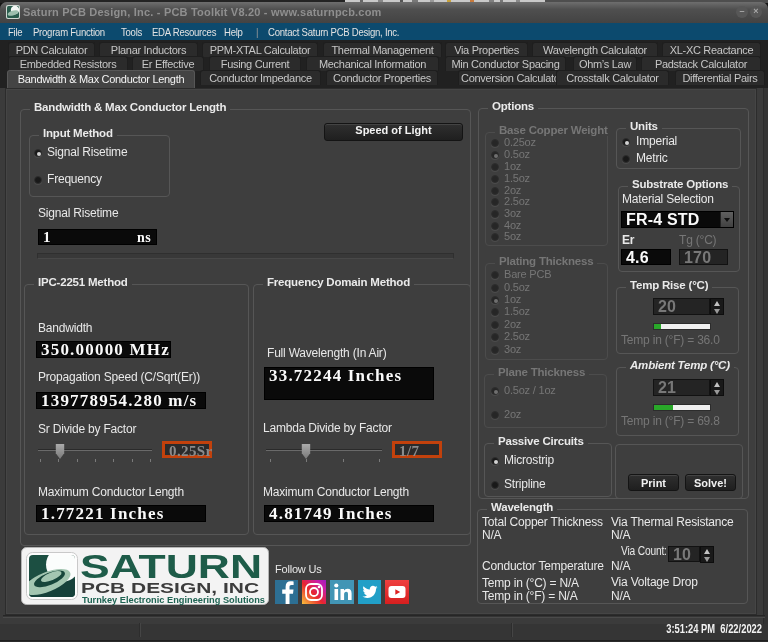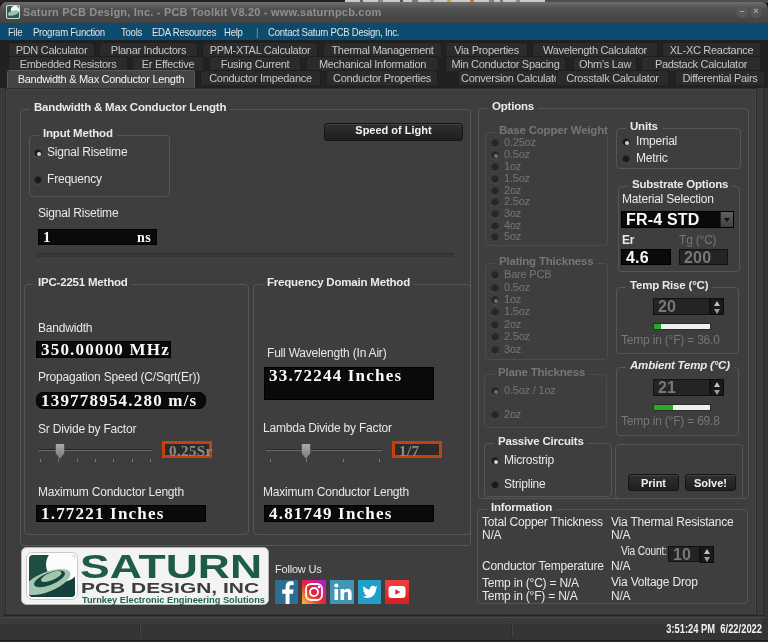--- a/index.html
+++ b/index.html
@@ -146,21 +146,21 @@
   <div class="lbl" style="left:38px;top:207px;">Signal Risetime</div>
   <div class="inp" style="left:38px;top:227px;width:119px;height:16px;font-size:15px;">1<span style="position:absolute;left:98px;letter-spacing:0.5px;font-size:14px;">ns</span></div>
   <div class="abs" style="left:37px;top:251px;width:417px;height:6px;background:#383838;border:1px solid #2f2f2f;border-bottom-color:#484848;"></div>
 
   <div class="grp" style="left:24px;top:282px;width:225px;height:251px;">
     <span class="lgd">IPC-2251 Method</span>
   </div>
   <div class="lbl" style="left:38px;top:322px;">Bandwidth</div>
   <div class="inp" style="left:36px;top:339px;width:135px;height:17px;">350.00000 MHz</div>
   <div class="lbl" style="left:38px;top:371px;">Propagation Speed (C/Sqrt(Er))</div>
-  <div class="inp" style="left:36px;top:390px;width:170px;height:17px;border-radius:7px;">139778954.280 m/s</div>
+  <div class="inp" style="left:36px;top:390px;width:170px;height:17px;">139778954.280 m/s</div>
   <div class="lbl" style="left:38px;top:423px;">Sr Divide by Factor</div>
   <div class="slider" style="left:38px;top:442px;width:114px;height:18px;">
     <div class="track"></div>
     <div class="thumb" style="left:17px;"></div>
     <div class="tick" style="left:2px;"></div>
       <div class="tick" style="left:20px;"></div>
     <div class="tick" style="left:39px;"></div>
       <div class="tick" style="left:57px;"></div>
     <div class="tick" style="left:75px;"></div>
       <div class="tick" style="left:94px;"></div>
@@ -260,21 +260,21 @@
     <span class="lgd" style="font-weight:bold;">Substrate Options</span>
   </div>
   <div class="lbl" style="left:622px;top:193px;">Material Selection</div>
   <div class="inp small" style="left:621px;top:209px;width:113px;height:17px;line-height:16px;">FR-4 STD
     <span style="position:absolute;right:0;top:0;width:13px;height:15px;background:linear-gradient(#606060,#414141);border-left:1px solid #222;"></span>
     <span style="position:absolute;right:3px;top:6px;border-left:3.5px solid transparent;border-right:3.5px solid transparent;border-top:4px solid #0e0e0e;"></span>
   </div>
   <div class="lbl" style="left:622px;top:234px;font-weight:bold;">Er</div>
   <div class="lbl dis" style="left:679px;top:234px;">Tg (°C)</div>
   <div class="inp small" style="left:621px;top:247px;width:50px;height:16px;">4.6</div>
-  <div class="inp dis small" style="left:679px;top:247px;width:49px;height:16px;">200</div>
+  <div class="inp dis small" style="left:679px;top:247px;width:49px;height:16px;">170</div>
 
   <div class="grp" style="left:616px;top:285px;width:123px;height:67px;">
     <span class="lgd" style="font-weight:bold;">Temp Rise (°C)</span>
   </div>
   <div class="inp dis small" style="left:653px;top:296px;width:57px;height:17px;">20</div>
   <div class="spin" style="left:710px;top:296px;">
       <div class="up"></div>
       <div class="dn"></div>
     </div>
   <div class="pbar" style="left:653px;top:321px;width:58px;">
@@ -293,21 +293,21 @@
   <div class="pbar" style="left:653px;top:402px;width:58px;">
       <span style="width:34%"></span>
     </div>
   <div class="lbl dis" style="left:621px;top:415px;">Temp in (°F) = 69.8</div>
 
   <div class="grp" style="left:615px;top:442px;width:128px;height:55px;"></div>
   <div class="btn" style="left:628px;top:472px;width:51px;height:17px;line-height:16px;">Print</div>
   <div class="btn" style="left:685px;top:472px;width:51px;height:17px;line-height:16px;">Solve!</div>
 
   <div class="grp" style="left:477px;top:507px;width:271px;height:95px;">
-    <span class="lgd" style="font-weight:bold;">Information</span>
+    <span class="lgd" style="font-weight:bold;">Wavelength</span>
   </div>
   <div class="lbl" style="left:482px;top:516px;">Total Copper Thickness</div>
   <div class="lbl" style="left:482px;top:529px;">N/A</div>
   <div class="lbl" style="left:482px;top:560px;">Conductor Temperature</div>
   <div class="lbl" style="left:482px;top:577px;">Temp in (°C) = N/A</div>
   <div class="lbl" style="left:482px;top:590px;">Temp in (°F) = N/A</div>
   <div class="lbl" style="left:611px;top:516px;">Via Thermal Resistance</div>
   <div class="lbl" style="left:611px;top:529px;">N/A</div>
   <div class="lbl" style="left:621px;top:545px;transform:scaleX(0.85);transform-origin:0 0;">Via Count:</div>
   <div class="inp dis small" style="left:668px;top:544px;width:32px;height:16px;">10</div>

